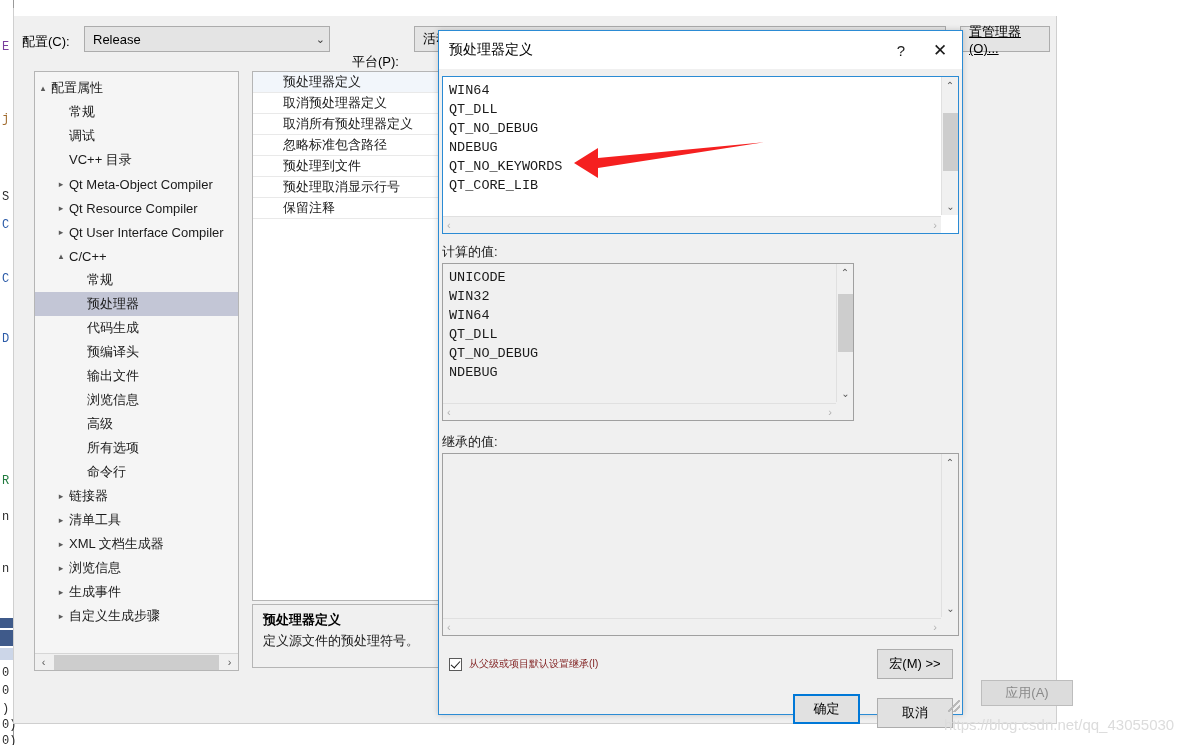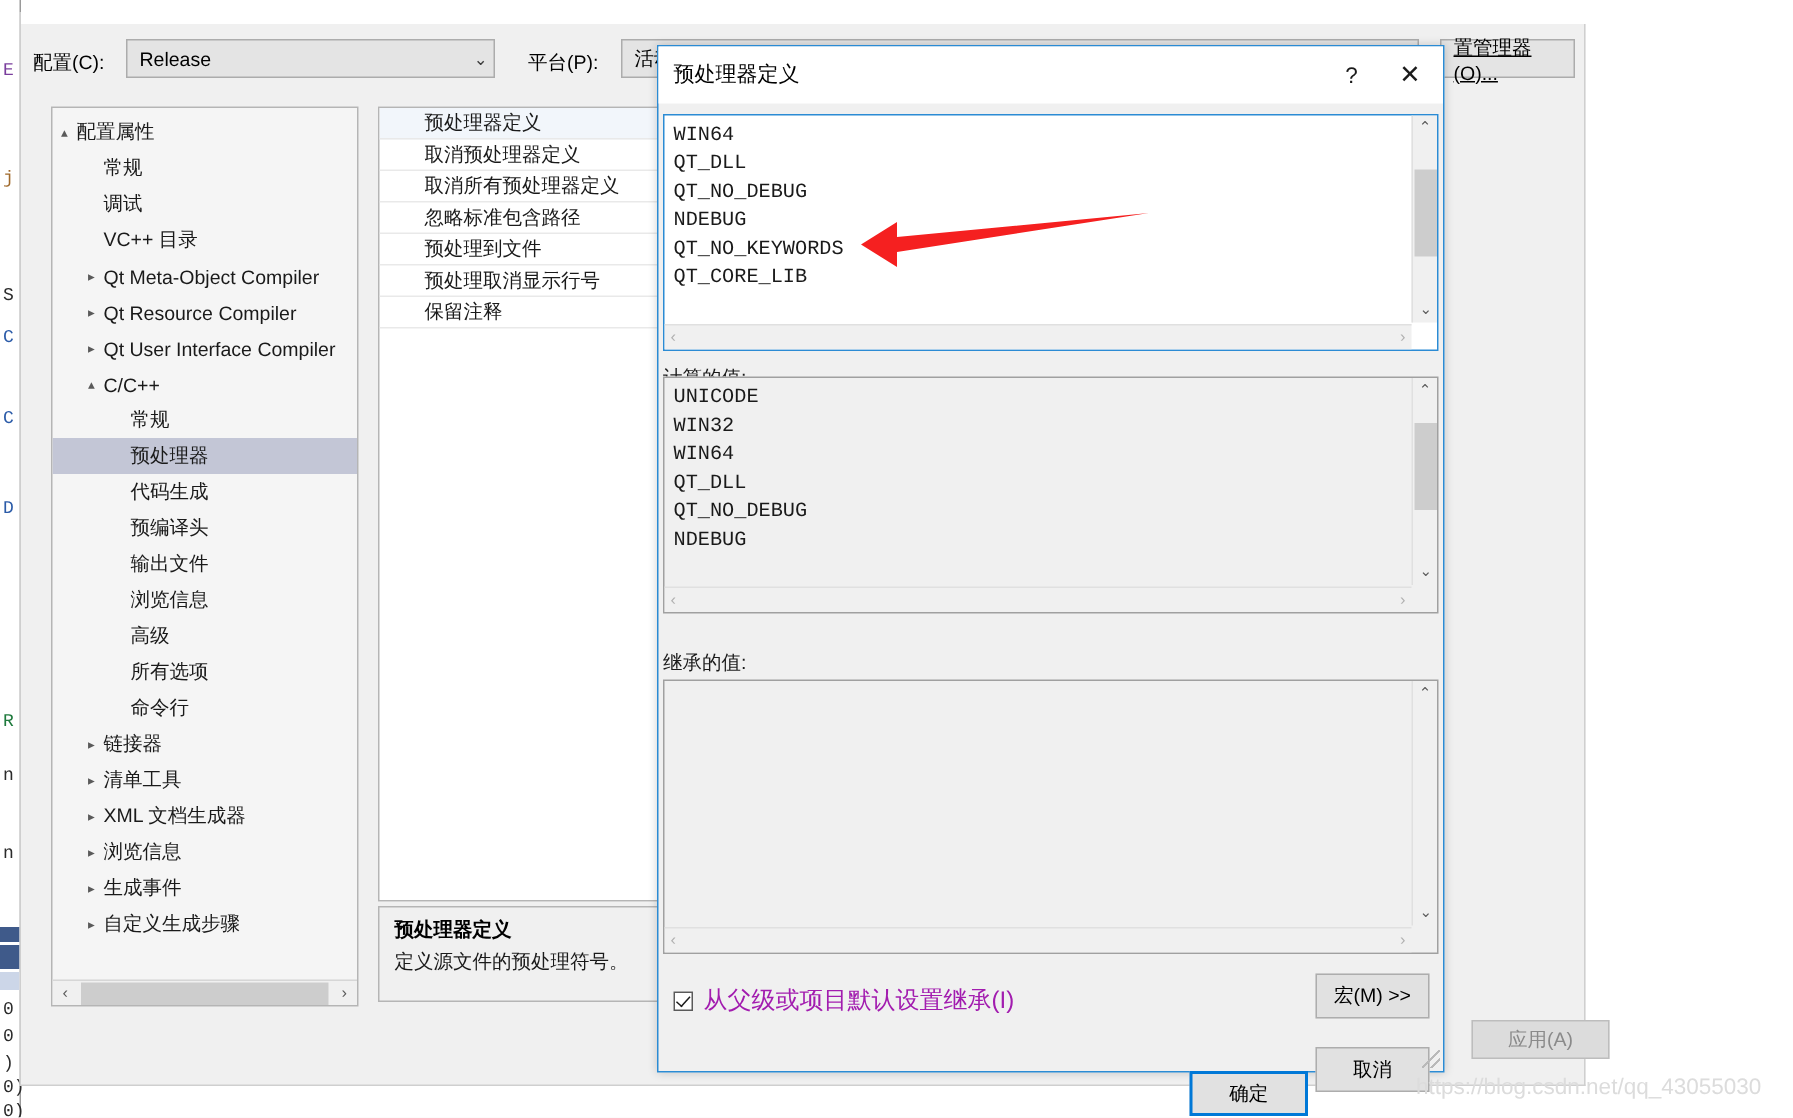--- a/index.html
+++ b/index.html
@@ -198,21 +198,21 @@
   .cbrow { position: absolute; left: 10px; top: 588px; display: flex; align-items: center; }
   .cbox {
     width: 13px; height: 13px; border: 1px solid #5a5a5a; background: #fff;
     position: relative; margin-right: 7px;
   }
   .cbox::after {
     content: ""; position: absolute; left: 3px; top: 0px;
     width: 4px; height: 8px; border: solid #1a1a1a;
     border-width: 0 1.6px 1.6px 0; transform: rotate(42deg);
   }
-  .cblabel { font-size: 16px; color: #a21caf; }
+  .cblabel { font-size: 10px; color: #7f1d1d; }
 
   .btn {
     position: absolute; height: 30px;
     background: #e1e1e1; border: 1px solid #adadad;
     font-size: 13px; color: #000;
     display: flex; align-items: center; justify-content: center;
   }
   .btn.default { border: 2px solid #0078d7; }
 
   .dlg-grip {
@@ -259,21 +259,21 @@
 
   <div class="propwin">
     <div class="propwin-top"></div>
 
     <div class="cfgrow">
       <div class="cfglabel" style="left:0;">配置(C):</div>
       <div class="combo" style="left:62px;width:246px;">
         <span class="cval">Release</span>
         <span class="chev">⌄</span>
       </div>
-      <div class="cfglabel" style="left:330px;">平台(P):</div>
+      <div class="cfglabel" style="left:330px;margin-top:20px;">平台(P):</div>
       <div class="combo" style="left:392px;width:532px;">
         <span class="cval">活动(x6</span>
         <span class="chev">⌄</span>
       </div>
       <div class="cfgbtn" style="left:938px;width:90px;text-decoration:underline;">置管理器(O)...</div>
     </div>
 
     <div class="treepanel">
       <div id="tree-host" style="padding-top:4px;">
           <div class="treeitem">
@@ -464,21 +464,21 @@
           <div class="thumb" style="top:36px;height:58px;"></div>
           <div class="a bot">⌄</div>
         </div>
         <div class="lb-hscroll" style="right:17px;">
           <span>‹</span>
           <span>›</span>
         </div>
       </div>
 
       <div class="fieldlabel" style="left:3px;top:174px;">计算的值:</div>
-      <div class="listbox gray-bg" style="left:3px;top:182px;width:517px;height:158px;">
+      <div class="listbox gray-bg" style="left:3px;top:194px;width:412px;height:158px;">
         <div class="lb-items" id="eval-list-host">
             <div class="lb-item">UNICODE</div>
             <div class="lb-item">WIN32</div>
             <div class="lb-item">WIN64</div>
             <div class="lb-item">QT_DLL</div>
             <div class="lb-item">QT_NO_DEBUG</div>
             <div class="lb-item">NDEBUG</div>
           </div>
         <div class="lb-vscroll">
           <div class="a">⌃</div>
@@ -503,21 +503,21 @@
           <span>›</span>
         </div>
       </div>
 
       <div class="cbrow">
         <span class="cbox"></span>
         <span class="cblabel">从父级或项目默认设置继承(I)</span>
       </div>
 
       <div class="btn" style="left:438px;top:580px;width:76px;">宏(M) &gt;&gt;</div>
-      <div class="btn default" style="left:354px;top:645px;width:79px;">确定</div>
+      <div class="btn default" style="left:354px;top:625px;width:67px;">确定</div>
       <div class="btn" style="left:438px;top:629px;width:76px;">取消</div>
 
       <div class="dlg-grip"></div>
     </div>
   </div>
 
   <svg class="arrow-svg" width="210" height="45" viewBox="0 0 210 45">
     <polygon id="arrow-poly" points="206,2 38,18 38,8 14,23 38,38 38,28" fill="#f52020"></polygon>
   </svg>
 

